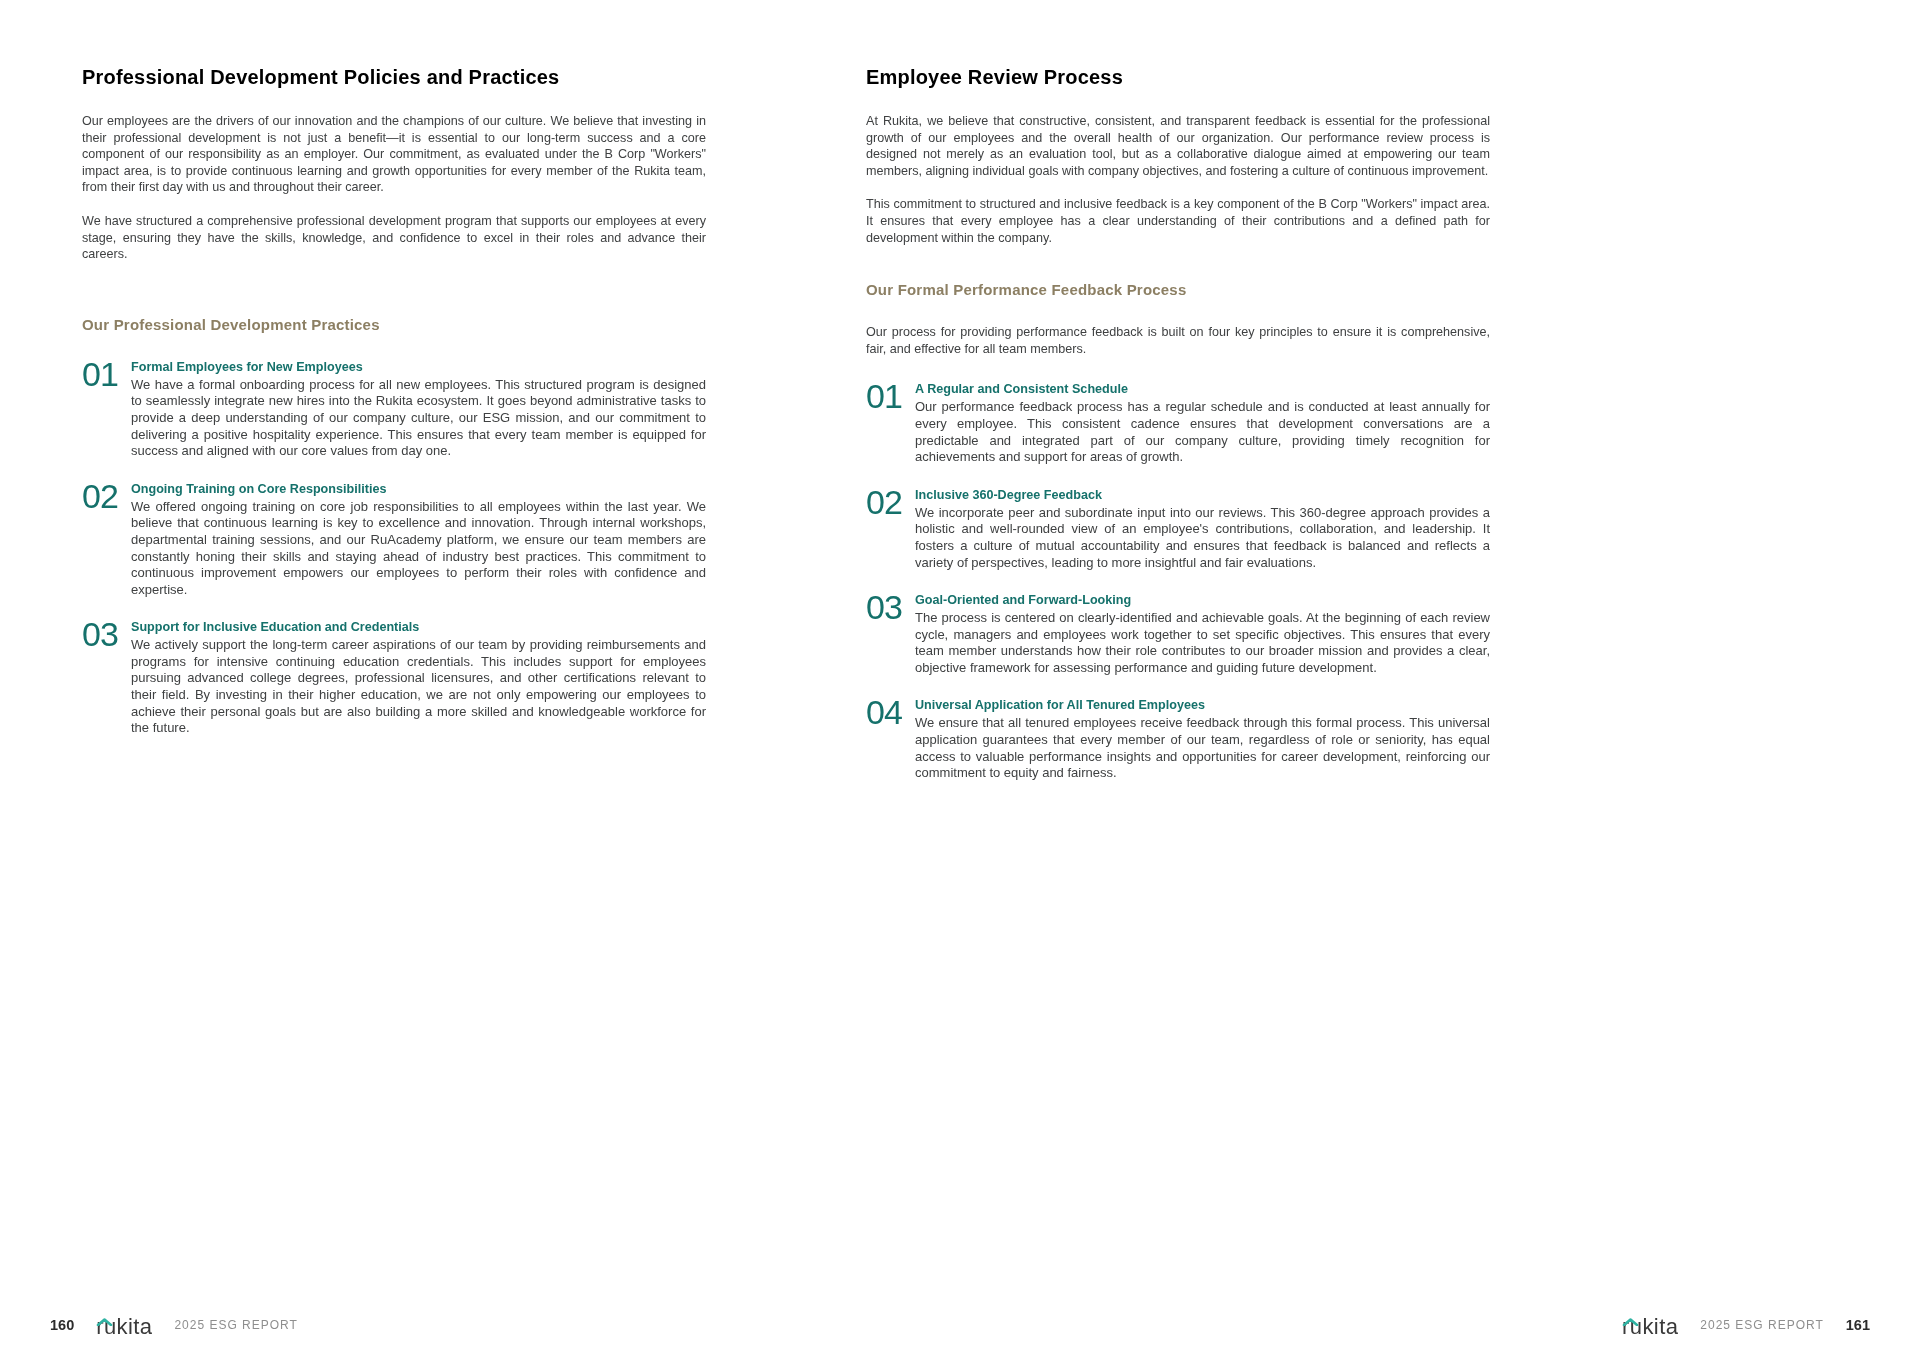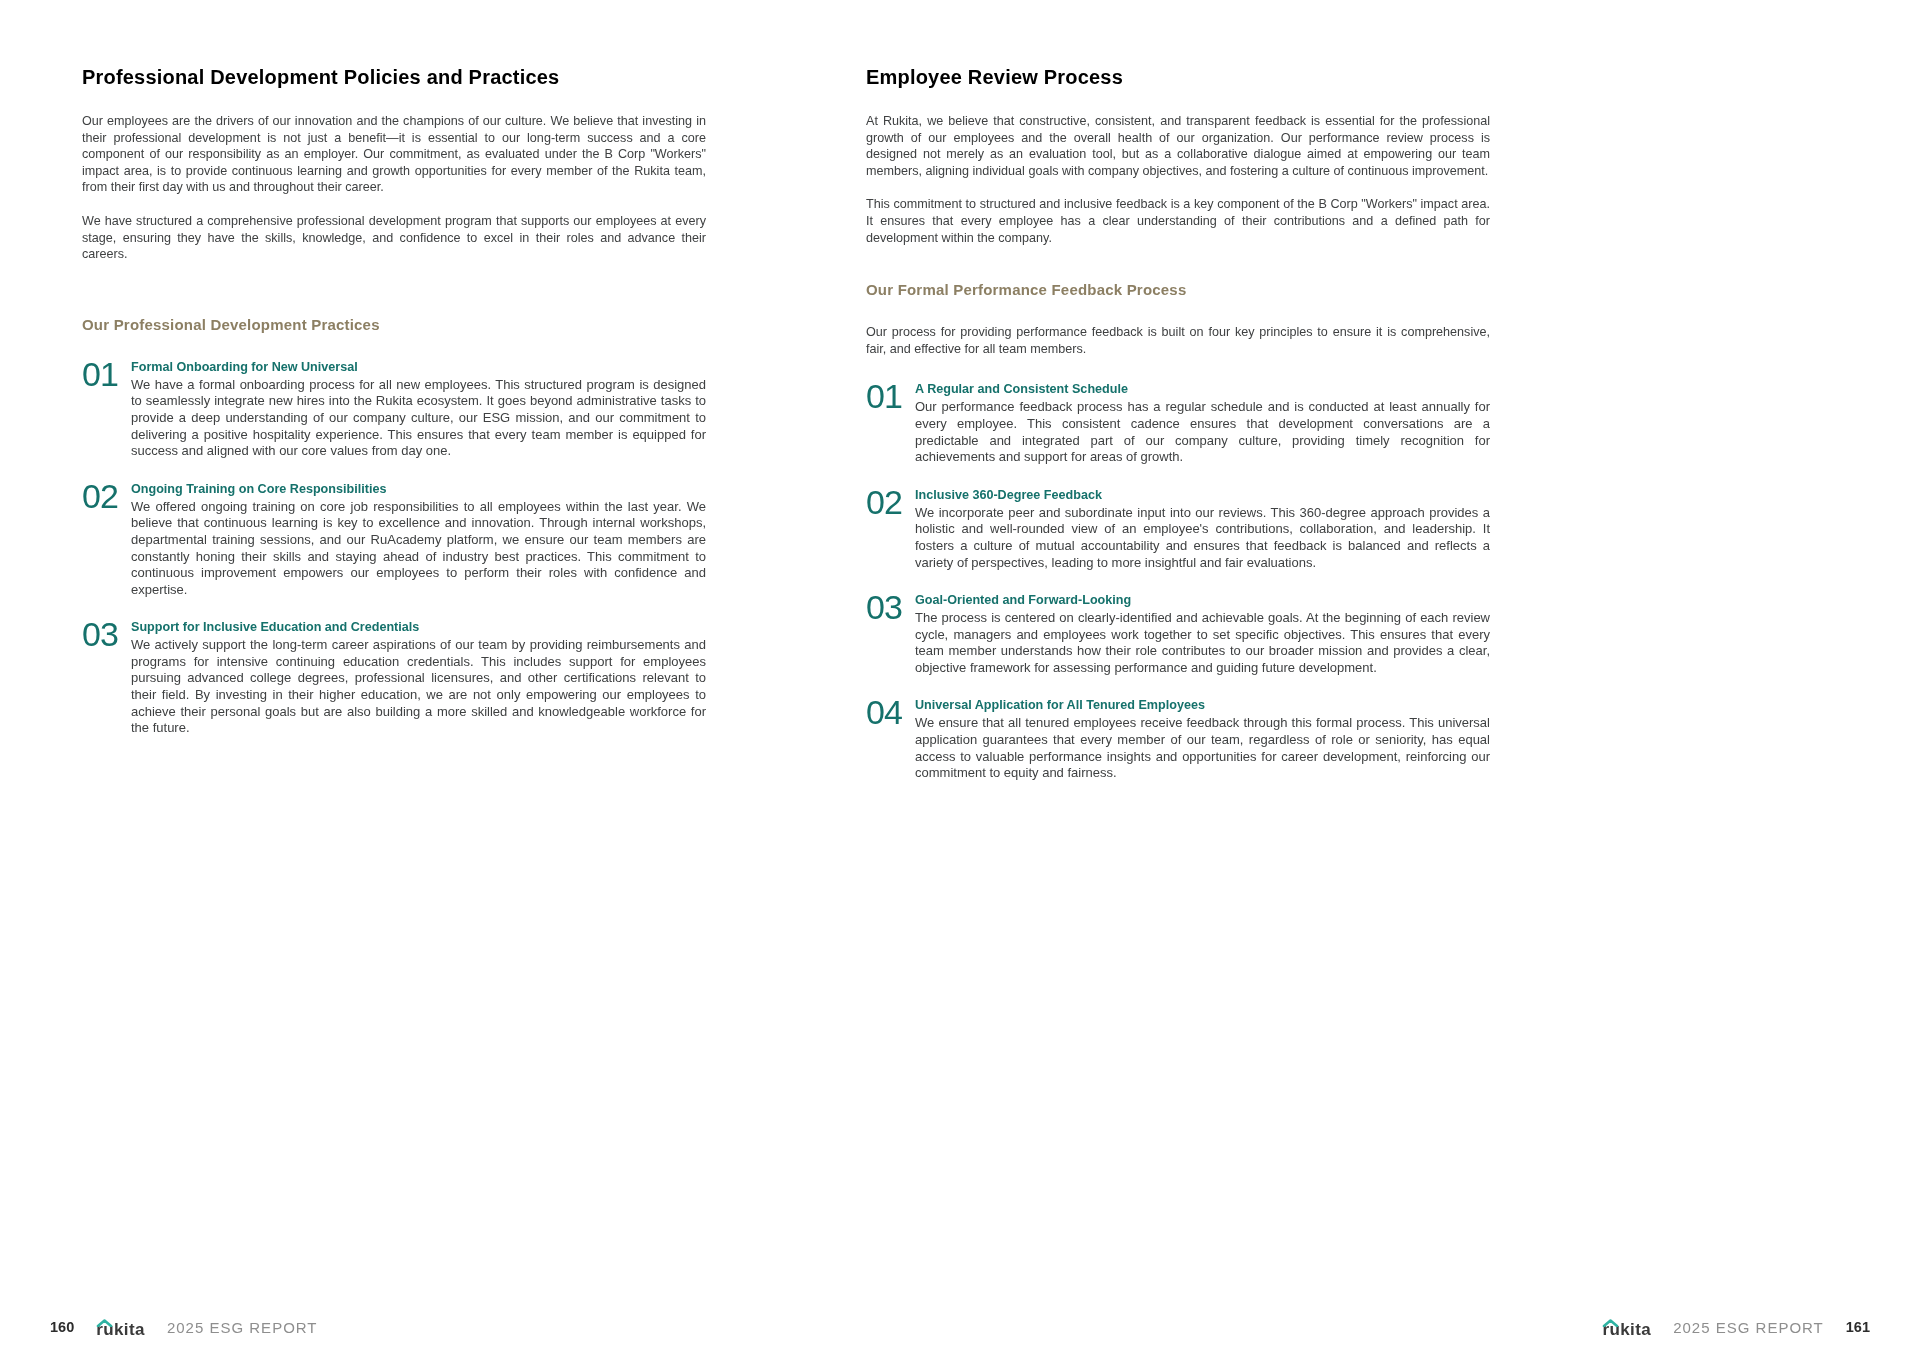--- a/index.html
+++ b/index.html
@@ -83,34 +83,34 @@
   .footer-left  { left: 50px; }
   .footer-right { right: 50px; }
   .page-num {
     font-size: 14.5px;
     font-weight: 700;
     color: #2c2c2c;
   }
   .logo {
     position: relative;
     display: inline-block;
-    font-size: 17px;
-    font-weight: 700;
+    font-size: 22px;
+    font-weight: 400;
     color: #3a3a3a;
     letter-spacing: 0.4px;
     line-height: 1;
     padding-top: 5px;
   }
   .logo .roof {
     position: absolute;
     top: -3px;
     left: 0px;
   }
   .report-label {
-    font-size: 15px;
+    font-size: 12px;
     color: #8e8e8e;
     letter-spacing: 1px;
   }
 </style>
 </head>
 <body>
 
 <div class="sheet">
 
   <div class="col col-left">
@@ -118,21 +118,21 @@
     <div class="intro">
       <p>Our employees are the drivers of our innovation and the champions of our culture. We believe that investing in their professional development is not just a benefit—it is essential to our long-term success and a core component of our responsibility as an employer. Our commitment, as evaluated under the B Corp "Workers" impact area, is to provide continuous learning and growth opportunities for every member of the Rukita team, from their first day with us and throughout their career.</p>
       <p>We have structured a comprehensive professional development program that supports our employees at every stage, ensuring they have the skills, knowledge, and confidence to excel in their roles and advance their careers.</p>
     </div>
     <div class="gap-lg"></div>
     <h2 class="section-heading">Our Professional Development Practices</h2>
 
     <div class="item">
       <div class="item-number">01</div>
       <div class="item-content">
-        <h3 class="item-title">Formal Onboarding for New Universal</h3>
+        <h3 class="item-title">Formal Employees for New Employees</h3>
         <p class="item-body">We have a formal onboarding process for all new employees. This structured program is designed to seamlessly integrate new hires into the Rukita ecosystem. It goes beyond administrative tasks to provide a deep understanding of our company culture, our ESG mission, and our commitment to delivering a positive hospitality experience. This ensures that every team member is equipped for success and aligned with our core values from day one.</p>
       </div>
     </div>
 
     <div class="item">
       <div class="item-number">02</div>
       <div class="item-content">
         <h3 class="item-title">Ongoing Training on Core Responsibilities</h3>
         <p class="item-body">We offered ongoing training on core job responsibilities to all employees within the last year. We believe that continuous learning is key to excellence and innovation. Through internal workshops, departmental training sessions, and our RuAcademy platform, we ensure our team members are constantly honing their skills and staying ahead of industry best practices. This commitment to continuous improvement empowers our employees to perform their roles with confidence and expertise.</p>
       </div>

